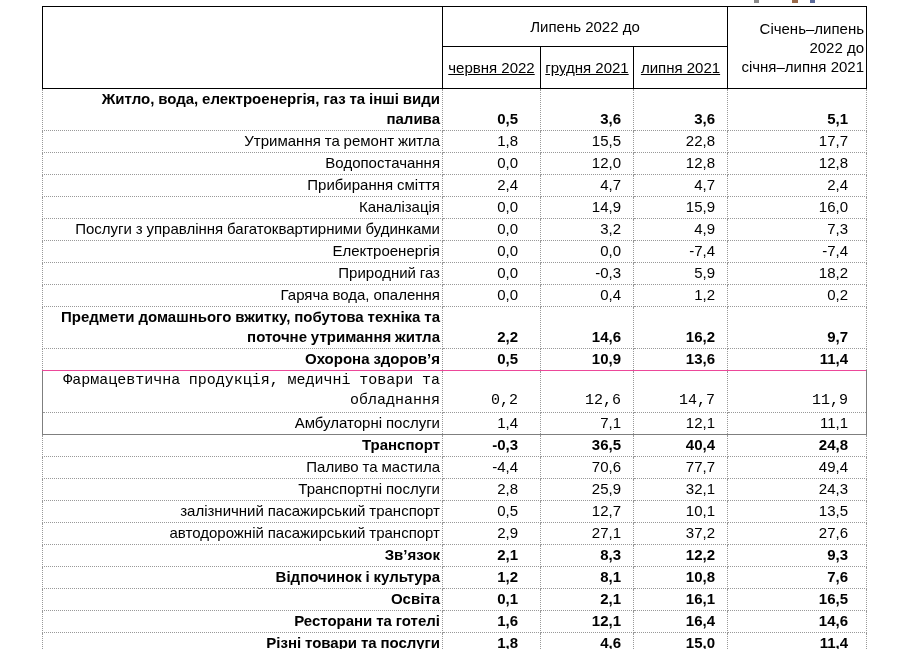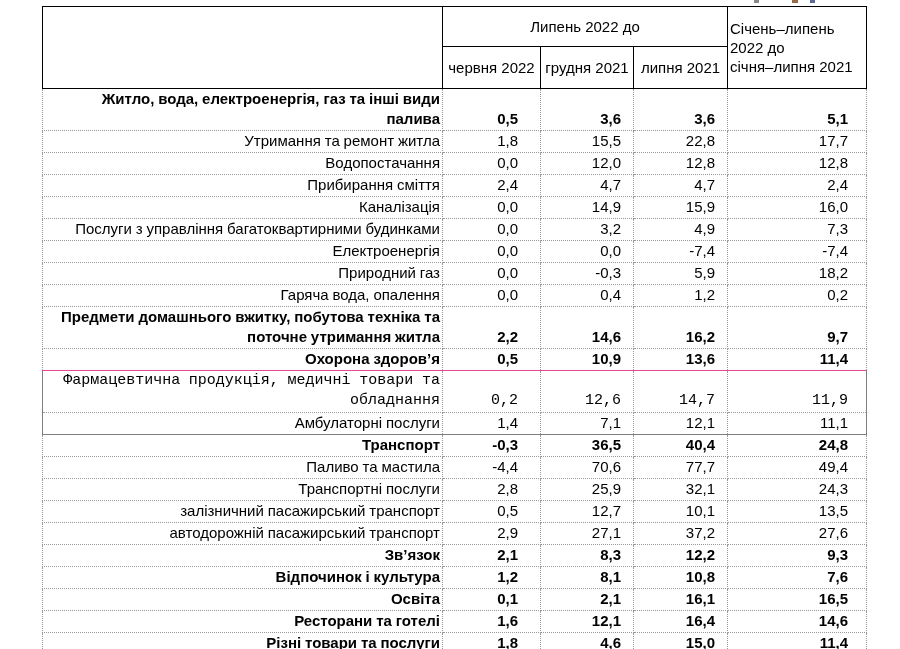--- a/index.html
+++ b/index.html
@@ -23,23 +23,23 @@
   col.c-v1 { width:98px; }
   col.c-v2 { width:93px; }
   col.c-v3 { width:94px; }
   col.c-v4 { width:139px; }
 
   thead th {
     border:1px solid #000; background:#fff;
     font-weight:400; font-size:15px; text-align:center; padding:0;
   }
   tr.head-top { height:40px; }
-  tr.head-sub { height:42px; }
+  tr.head-sub { height:42px;text-decoration:underline; }
   th.ytd-head { line-height:19px; padding:2px 2px; }
-  th.ytd-head div { text-align:left; }
+  th.ytd-head div { text-align:right; }
 
   tbody tr { height:21px; }
   tbody td {
     border:1px dotted #999;
     font-size:15px; line-height:20px; vertical-align:bottom;
     padding:0 0 1px 0; color:#000;
   }
   td.label-cell { text-align:right; padding-right:2px; word-spacing:-0.3px; }
   td.label-cell.ind0 { padding-left:4px; }
   td.label-cell.ind1 { padding-left:17px;margin-top:28px; }

